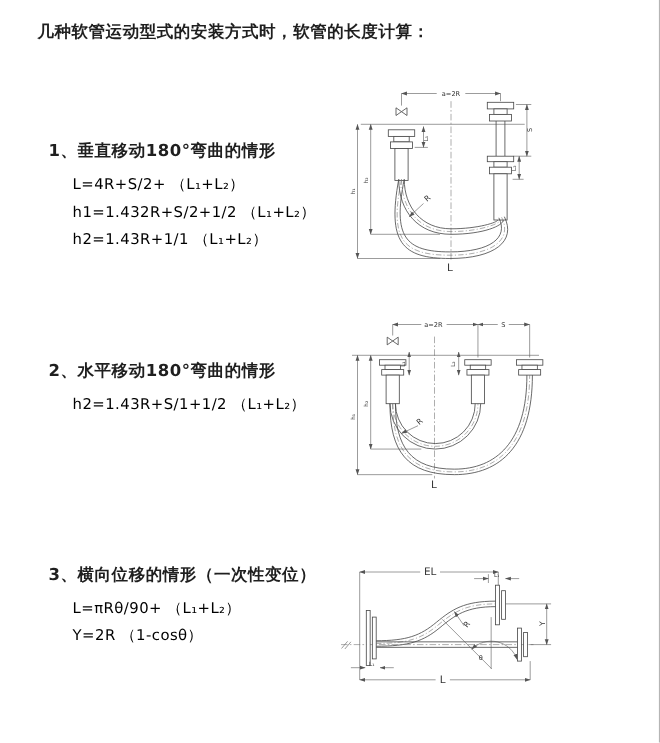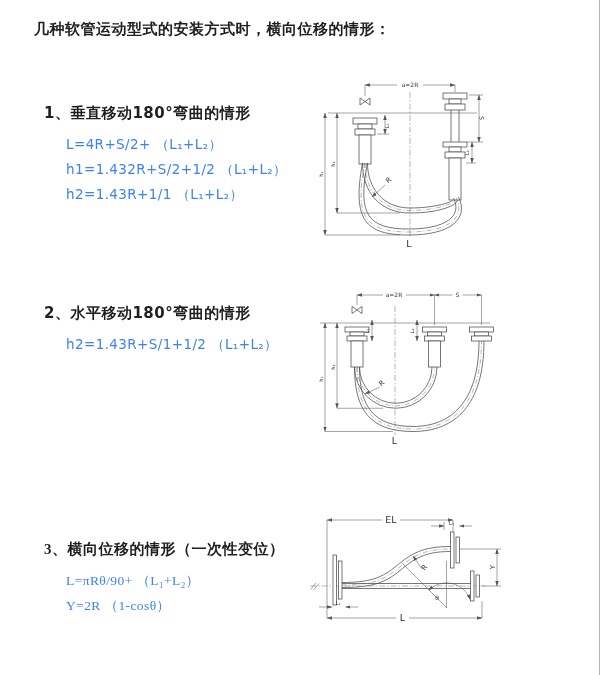--- a/index.html
+++ b/index.html
@@ -1,40 +1,40 @@
 <!DOCTYPE html>
 <html><head>
 <meta charset="utf-8">
 <style>
   html,body{margin:0;padding:0;}
   body{width:600px;height:675px;background:#ffffff;position:relative;overflow:hidden;
        font-family:"DejaVu Sans","Liberation Sans",sans-serif;color:#1f1f1f;}
   .edge{position:absolute;right:0;top:0;width:1px;height:675px;background:#b5b5b5;}
   .title{position:absolute;left:34px;top:20px;font-size:15px;font-weight:600;letter-spacing:.5px;}
-  .sec{position:absolute;left:44px;}
+  .sec{position:absolute;left:44px;margin-top:24px;}
   .sec .hd{font-size:15px;font-weight:600;letter-spacing:.5px;line-height:21px;margin:0 0 8px 0;}
-  .sec .fl{font-size:13.5px;line-height:25px;padding-left:22px;letter-spacing:.4px;color:#3b82f6;}
-  #sec1{top:103px;} #sec2{top:303px;} #sec3{top:539px;font-family:Liberation Serif, serif;}
+  .sec .fl{font-size:13.5px;line-height:25px;padding-left:22px;letter-spacing:.4px;color:#000000;}
+  #sec1{top:103px;} #sec2{top:303px;} #sec3{top:488px;}
   svg{position:absolute;}
   #dg1{left:305px;top:70px;} #dg2{left:305px;top:280px;} #dg3{left:298px;top:505px;}
   svg text{font-family:"DejaVu Sans",sans-serif;fill:#333;}
   .s{stroke:#4a4a4a;fill:none;stroke-width:.75;}
   .d{stroke:#5a5a5a;fill:none;stroke-width:.55;}
   .cl{stroke:#6a6a6a;fill:none;stroke-width:.5;stroke-dasharray:6 2 1.5 2;}
   .hz{stroke:#6a6a6a;fill:none;stroke-width:.5;stroke-dasharray:5 2 1 2;}
   .fit{fill:#fff;stroke:#4a4a4a;stroke-width:.75;}
   .wbg{fill:#fff;stroke:none;}
   .t5{font-size:5.2px;} .t6{font-size:6px;} .t7{font-size:7px;} .t9{font-size:9.5px;}
 </style>
 </head>
 <body>
 
 <div class="edge"></div>
 
-<div class="title">几种软管运动型式的安装方式时，横向位移的情形：</div>
+<div class="title">几种软管运动型式的安装方式时，软管的长度计算：</div>
 
 <div class="sec" id="sec1">
   <div class="hd">1、垂直移动180°弯曲的情形</div>
   <div class="fl">L=4R+S/2+ （L₁+L₂）</div>
   <div class="fl">h1=1.432R+S/2+1/2 （L₁+L₂）</div>
   <div class="fl">h2=1.43R+1/1 （L₁+L₂）</div>
 </div>
 
 <div class="sec" id="sec2">
   <div class="hd">2、水平移动180°弯曲的情形</div>

